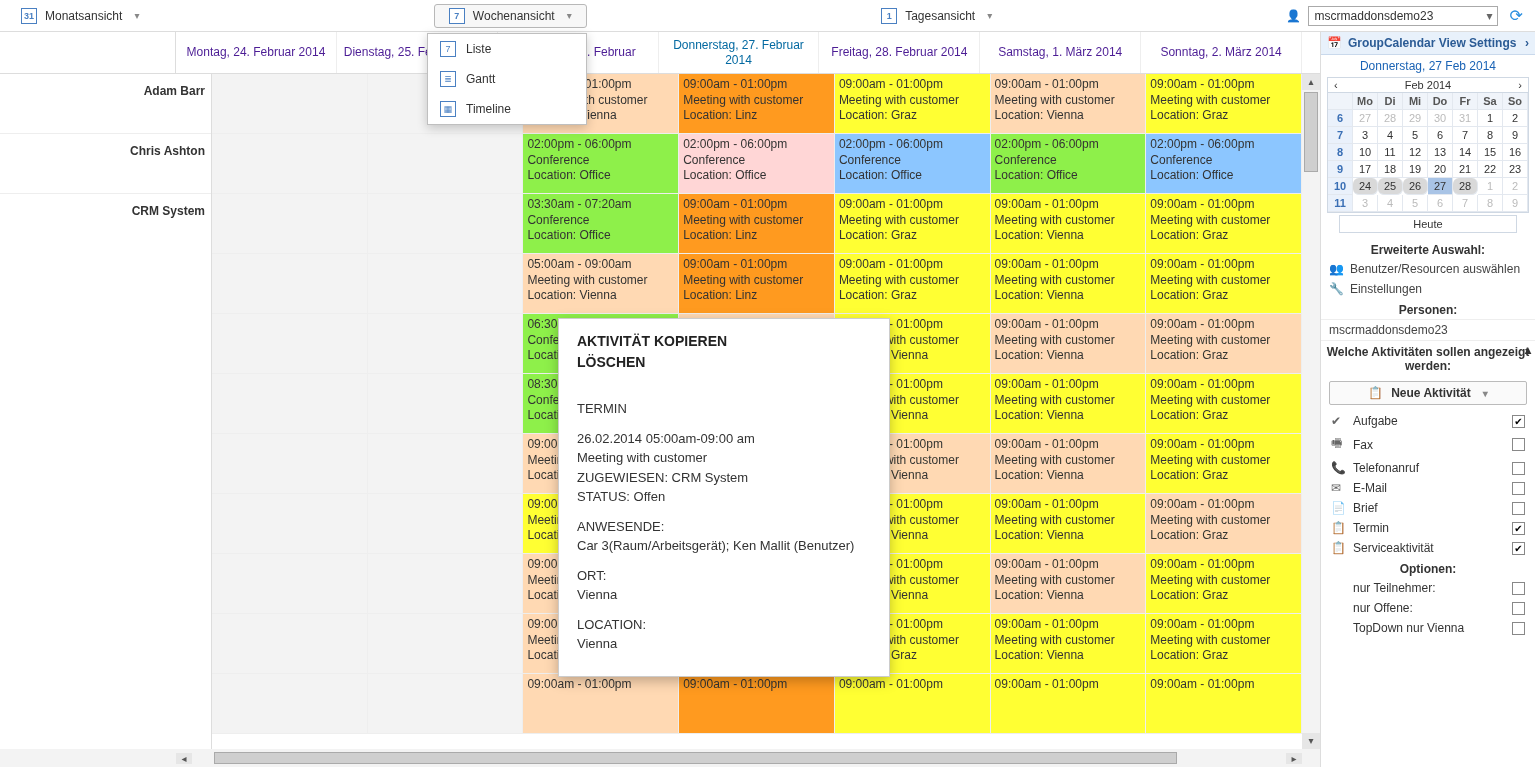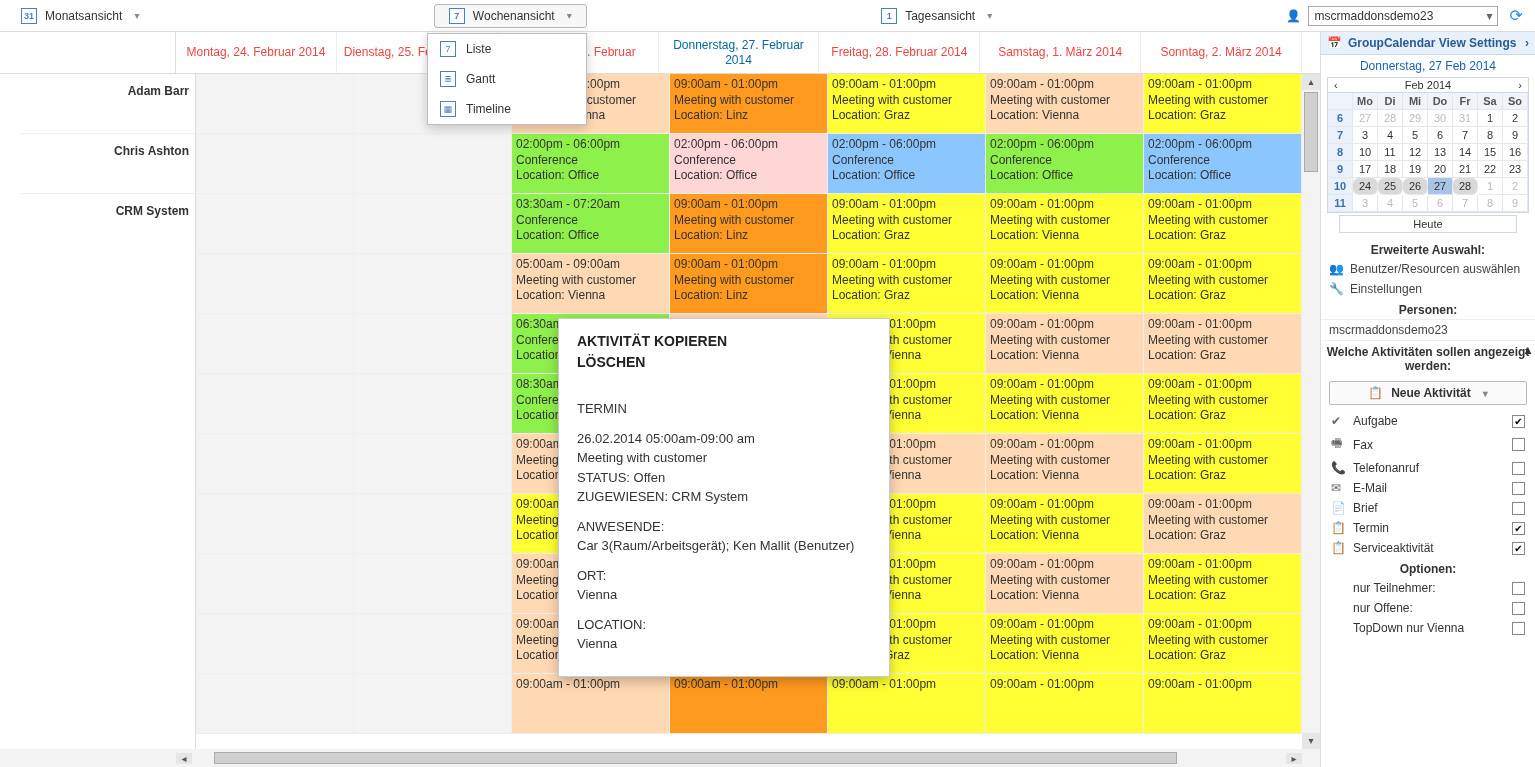--- a/index.html
+++ b/index.html
@@ -12,25 +12,25 @@
 .spacer { flex: 1; }
 .user-box { display: flex; align-items: center; gap: 6px; margin-right: 6px; }
 .user-ic { color: #666; }
 .user-select { border: 1px solid #aaa; padding: 2px 18px 2px 6px; min-width: 190px; position: relative; }
 .user-select::after { content: "▾"; position: absolute; right: 4px; color: #666; }
 .refresh-ic { color: #2b8fe0; font-size: 16px; margin: 0 6px; }
 .main { display: flex; height: 735px; }
 .left { flex: 1; display: flex; flex-direction: column; position: relative; }
 .grid-header { display: flex; height: 42px; border-bottom: 1px solid #ddd; }
 .row-head-col { width: 176px; border-right: 1px solid #ddd; }
-.day-col { flex: 1; display: flex; align-items: center; justify-content: center; border-right: 1px solid #eee; color: #ef4444; text-align: center; font-size: 12px; line-height: 1.2; }
+.day-col { flex: 1; display: flex; align-items: center; justify-content: center; border-right: 1px solid #eee; color: #4c1d95; text-align: center; font-size: 12px; line-height: 1.2; }
 .day-col.sel { color: #0369a1; }
 .scroll-col { width: 18px; }
 .grid-body { flex: 1; overflow: hidden; position: relative; display: flex; }
-.row-heads { width: 176px; border-right: 1px solid #ddd; margin-left: 20px; }
+.row-heads { width: 212px; border-right: 1px solid #ddd; }
 .row-head { height: 60px; text-align: right; padding: 10px 6px 0 0; font-weight: 600; color: #333; border-bottom: 1px solid #eee; }
 .events-area { flex: 1; position: relative; }
 .events-row { display: flex; }
 .event-cell { flex: 1; min-height: 60px; padding: 3px 4px; border-right: 1px solid #eee; border-bottom: 1px solid #eee; font-size: 12px; line-height: 1.3; }
 .bg-orange { background: #ff9a1f; }
 .bg-yellow { background: #ffff33; }
 .bg-peach  { background: #ffd9b3; }
 .bg-green  { background: #8ef04a; }
 .bg-pink   { background: #ffd6d6; }
 .bg-blue   { background: #8cc6ff; }
@@ -486,22 +486,22 @@
 
     <div class="tooltip">
       <div class="hdr">
         <div>AKTIVITÄT KOPIEREN</div>
         <div>LÖSCHEN</div>
       </div>
       <div class="body">
         <div class="lbl">TERMIN</div>
         <div class="lbl">26.02.2014 05:00am-09:00 am</div>
         <div>Meeting with customer</div>
+        <div>ZUGEWIESEN: CRM System</div>
         <div>STATUS: Offen</div>
-        <div>ZUGEWIESEN: CRM System</div>
         <div class="lbl">ANWESENDE:</div>
         <div>Car 3(Raum/Arbeitsgerät); Ken Mallit (Benutzer)</div>
         <div class="lbl">ORT:</div>
         <div>Vienna</div>
         <div class="lbl">LOCATION:</div>
         <div>Vienna</div>
       </div>
     </div>
 
   </div>

